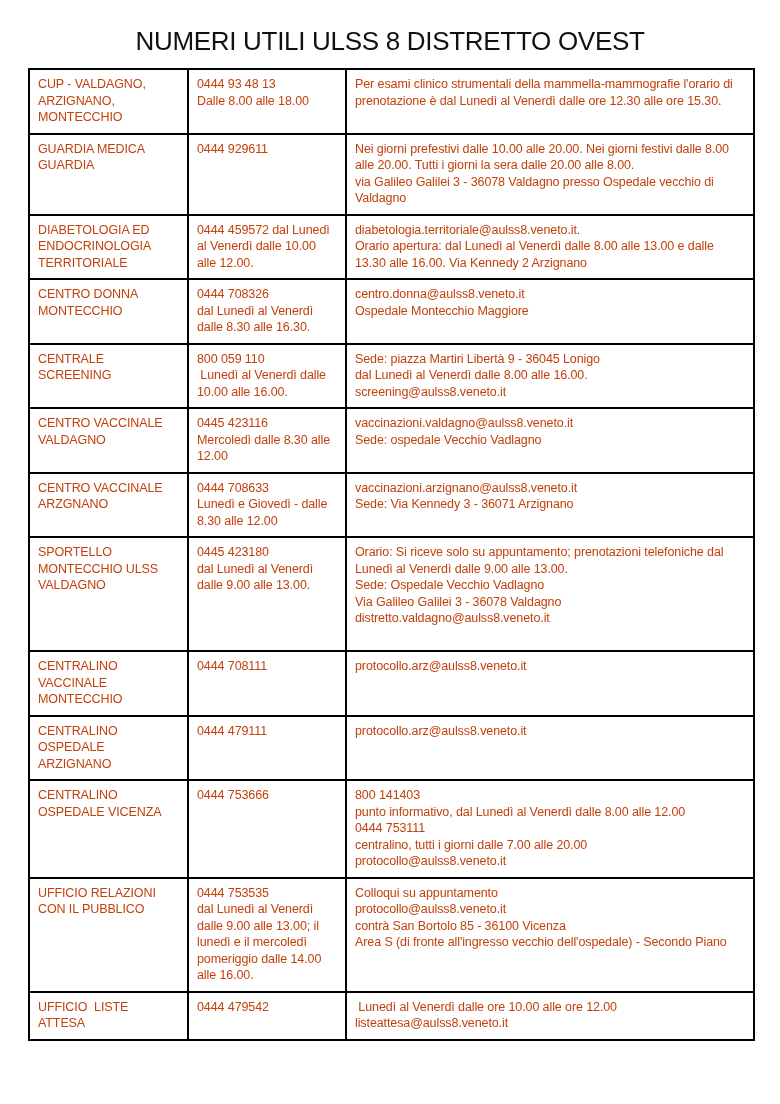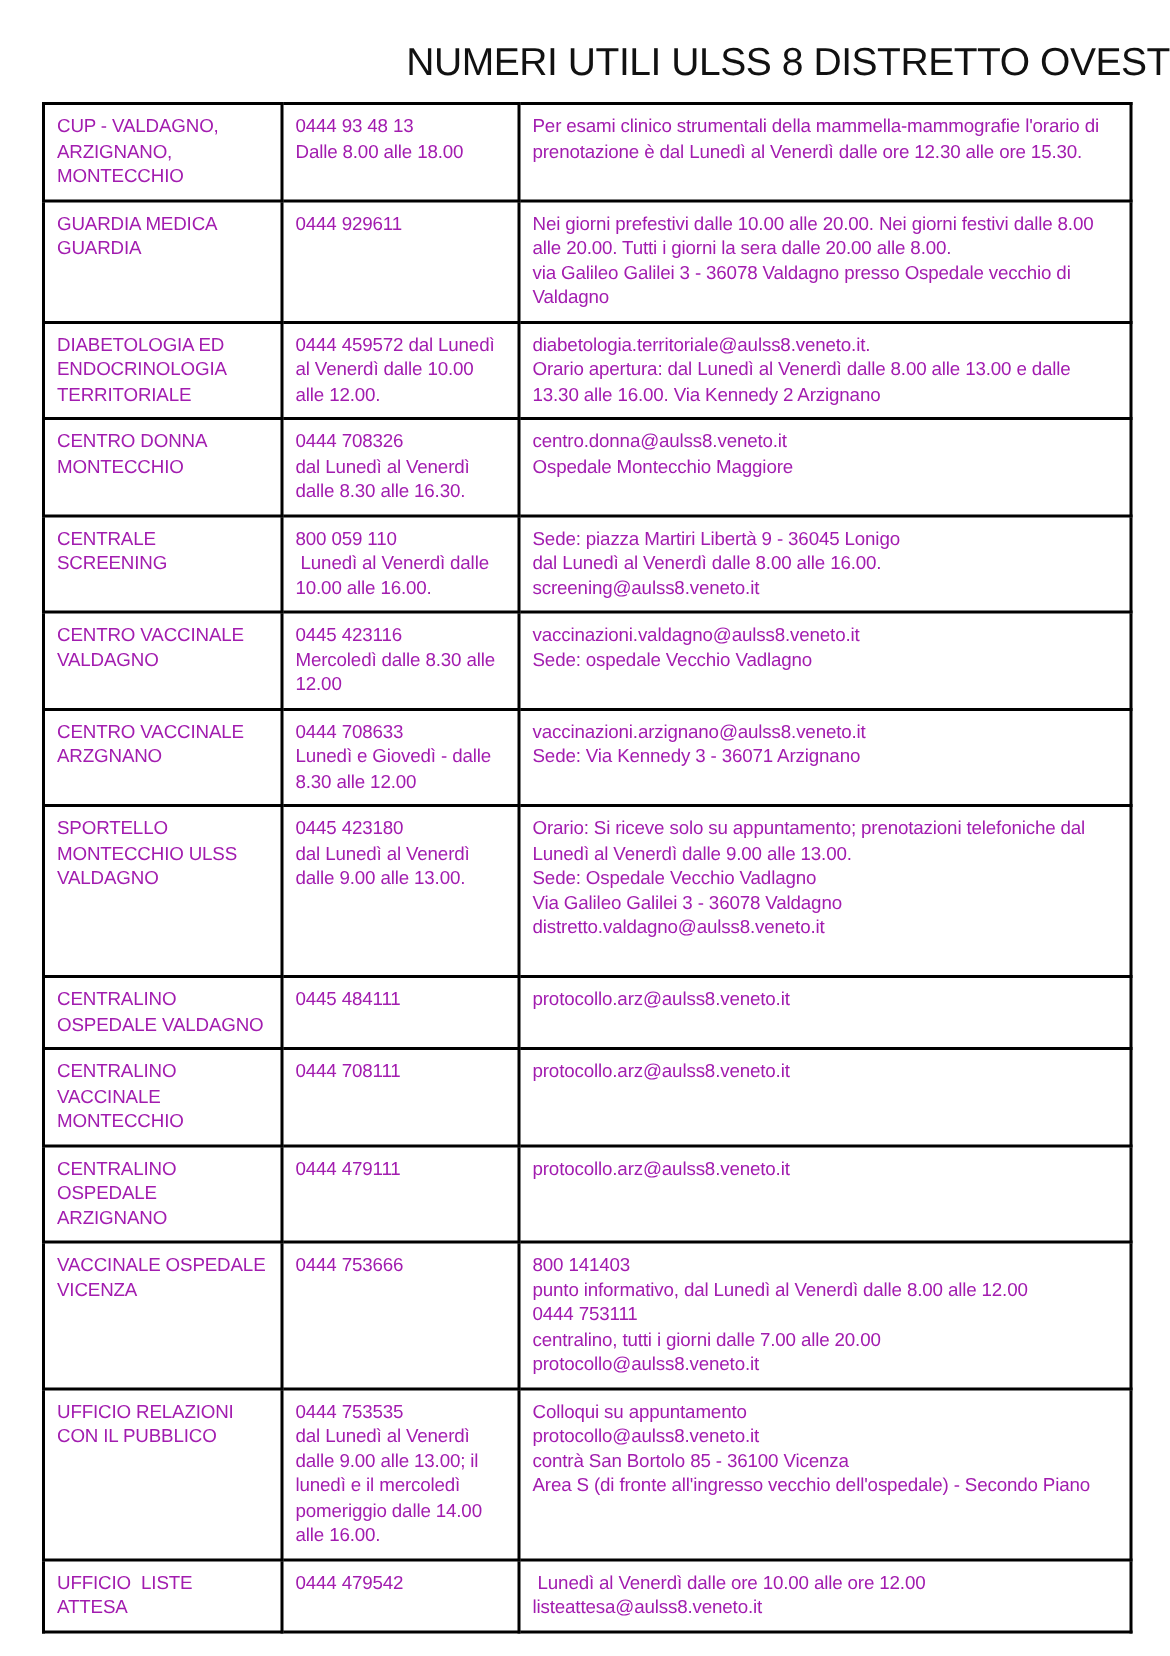--- a/index.html
+++ b/index.html
@@ -10,21 +10,21 @@
   body {
     width: 780px;
     height: 1104px;
     font-family: "Liberation Sans", sans-serif;
     color: #1c1c1c;
     position: relative;
     overflow: hidden;
   }
   .page-title {
     margin: 26px 0 11px 0;
-    text-align: right;
+    text-align: center;
     font-size: 26px;
     font-weight: 400;
     letter-spacing: -0.3px;
     color: #111111;
     white-space: nowrap;
   }
   table.contacts {
     border-collapse: collapse;
     table-layout: fixed;
     width: 725px;
@@ -33,21 +33,21 @@
   }
   table.contacts td {
     border: 2px solid #000000;
     vertical-align: top;
     padding: 6px 9px 7px 8px;
     font-size: 12.5px;
     line-height: 16.5px;
     letter-spacing: -0.1px;
     white-space: pre-line;
     word-wrap: break-word;
-    color: #a21caf;
+    color: #c2410c;
   }
   td.col-service { font-size: 12.5px; }
 </style>
 </head>
 <body>
 
 <h1 class="page-title">NUMERI UTILI ULSS 8 DISTRETTO OVEST</h1>
 
 <table class="contacts">
   <colgroup>
@@ -107,37 +107,32 @@
         <td class="col-service">SPORTELLO MONTECCHIO ULSS VALDAGNO</td>
         <td class="col-phone">0445 423180
 dal Lunedì al Venerdì dalle 9.00 alle 13.00.</td>
         <td class="col-details">Orario: Si riceve solo su appuntamento; prenotazioni telefoniche dal Lunedì al Venerdì dalle 9.00 alle 13.00.
 Sede: Ospedale Vecchio Vadlagno
 Via Galileo Galilei 3 - 36078 Valdagno
 distretto.valdagno@aulss8.veneto.it
 &nbsp;</td>
       </tr>
       <tr>
-        <td class="col-service">CENTRALINO OSPEDALE VALDAGNO</td>
-        <td class="col-phone">0445 484111</td>
-        <td class="col-details">protocollo.arz@aulss8.veneto.it</td>
-      </tr>
-      <tr>
         <td class="col-service">CENTRALINO VACCINALE MONTECCHIO</td>
         <td class="col-phone">0444 708111</td>
         <td class="col-details">protocollo.arz@aulss8.veneto.it
 &nbsp;</td>
       </tr>
       <tr>
         <td class="col-service">CENTRALINO OSPEDALE ARZIGNANO</td>
         <td class="col-phone">0444 479111</td>
         <td class="col-details">protocollo.arz@aulss8.veneto.it</td>
       </tr>
       <tr>
-        <td class="col-service">VACCINALE OSPEDALE VICENZA</td>
+        <td class="col-service">CENTRALINO OSPEDALE VICENZA</td>
         <td class="col-phone">0444 753666</td>
         <td class="col-details">800 141403
 punto informativo, dal Lunedì al Venerdì dalle 8.00 alle 12.00
 0444 753111
 centralino, tutti i giorni dalle 7.00 alle 20.00
 protocollo@aulss8.veneto.it</td>
       </tr>
       <tr>
         <td class="col-service">UFFICIO RELAZIONI CON IL PUBBLICO</td>
         <td class="col-phone">0444 753535

